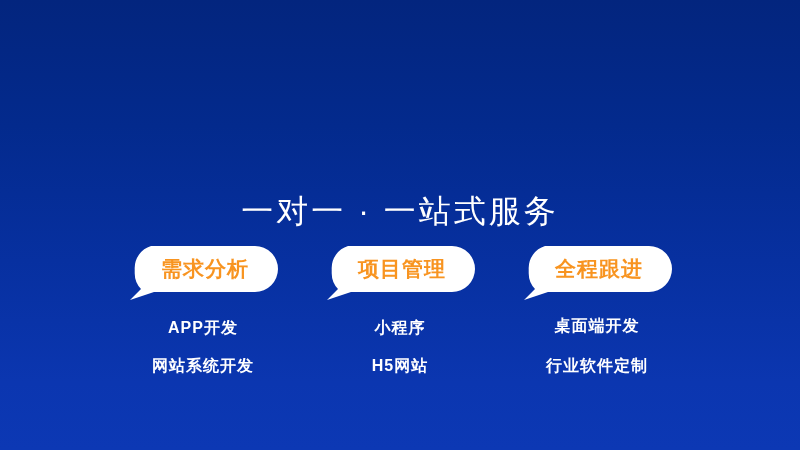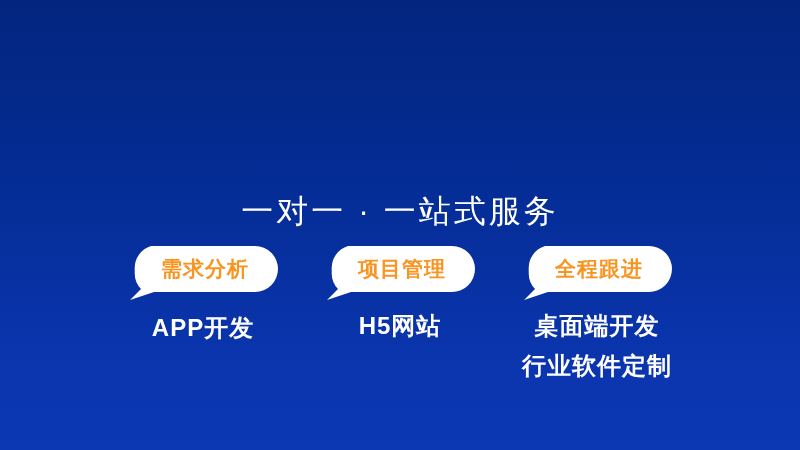--- a/index.html
+++ b/index.html
@@ -112,21 +112,21 @@
     font-weight: 700;
     color: #f89420;
     letter-spacing: 1px;
     white-space: nowrap;
     padding-left: 4px;
     box-sizing: border-box;
   }
 
   
   .service-line {
-    font-size: 24px;
+    font-size: 16px;
     line-height: 38px;
     font-weight: 700;
     color: #ffffff;
     letter-spacing: 1px;
     white-space: nowrap;
     text-align: center;
   }
   .service-line.first { margin-top: 2px; }
 </style>
 </head>
@@ -143,30 +143,32 @@
 
     <div class="column">
       <div class="badge">
         <svg class="badge-svg" viewBox="0 0 150 54" xmlns="http://www.w3.org/2000/svg">
           <path d="M23,0 H127 A23,23 0 0 1 150,23 V23 A23,23 0 0 1 127,46 H26
                    L2,54 L13,43 A23,23 0 0 1 6.7,27 V23 A23,23 0 0 1 23,0 Z" fill="#ffffff"></path>
         </svg>
         <div class="badge-label">需求分析</div>
       </div>
       <div class="service-line first">APP开发</div>
+      <div class="service-line">网站系统开发</div>
     </div>
 
     <div class="column">
       <div class="badge">
         <svg class="badge-svg" viewBox="0 0 150 54" xmlns="http://www.w3.org/2000/svg">
           <path d="M23,0 H127 A23,23 0 0 1 150,23 V23 A23,23 0 0 1 127,46 H26
                    L2,54 L13,43 A23,23 0 0 1 6.7,27 V23 A23,23 0 0 1 23,0 Z" fill="#ffffff"></path>
         </svg>
         <div class="badge-label">项目管理</div>
       </div>
+      <div class="service-line first">小程序</div>
       <div class="service-line">H5网站</div>
     </div>
 
     <div class="column">
       <div class="badge">
         <svg class="badge-svg" viewBox="0 0 150 54" xmlns="http://www.w3.org/2000/svg">
           <path d="M23,0 H127 A23,23 0 0 1 150,23 V23 A23,23 0 0 1 127,46 H26
                    L2,54 L13,43 A23,23 0 0 1 6.7,27 V23 A23,23 0 0 1 23,0 Z" fill="#ffffff"></path>
         </svg>
         <div class="badge-label">全程跟进</div>

